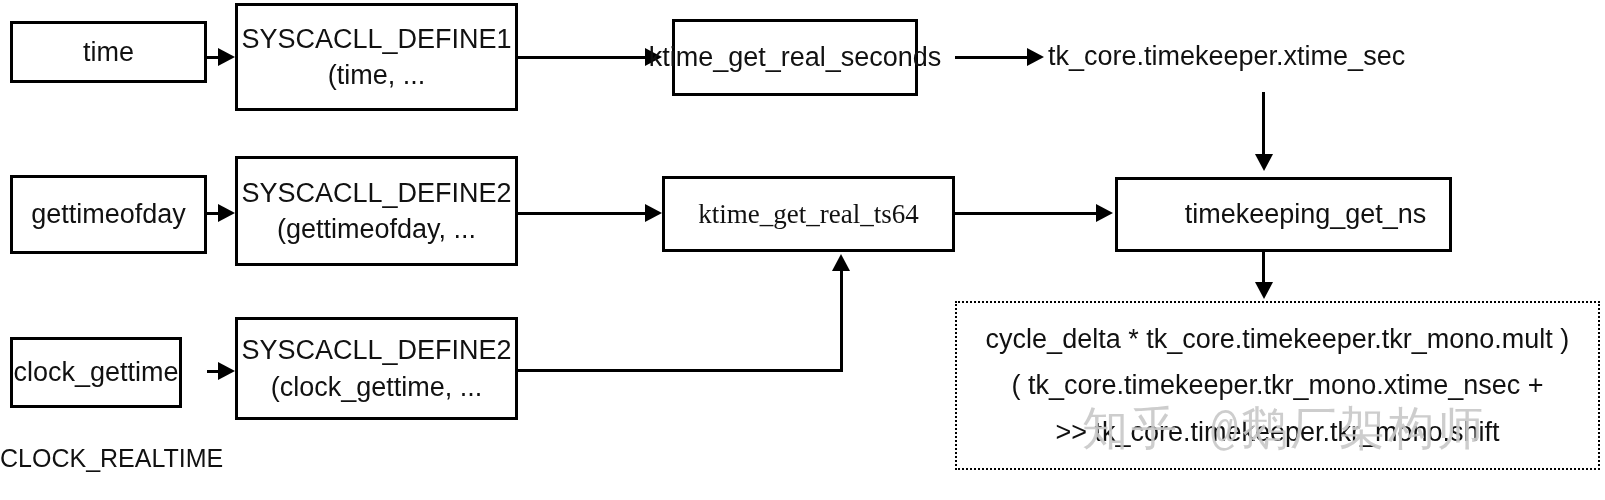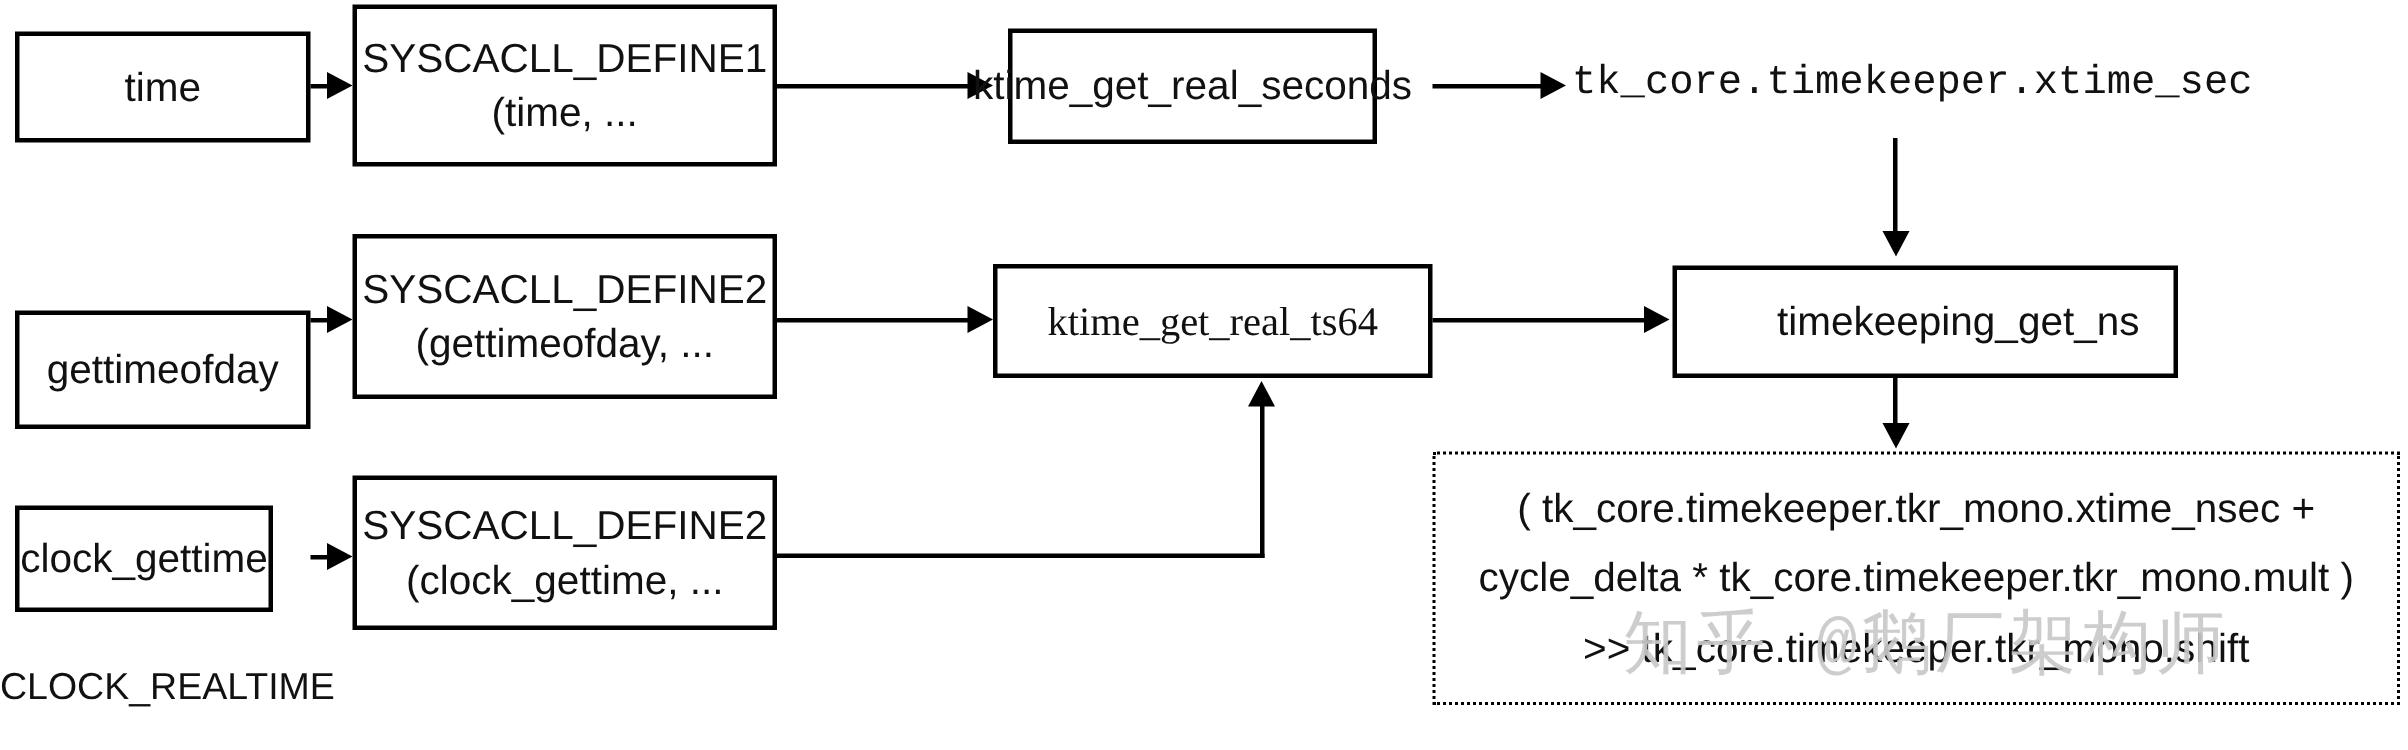--- a/index.html
+++ b/index.html
@@ -28,21 +28,21 @@
   .watermark{
     position:absolute;left:1082px;top:398px;font-size:46px;letter-spacing:3px;
     color:rgba(201,201,201,0.92);white-space:nowrap;z-index:5;pointer-events:none;font-family:Liberation Mono, monospace;
   }
 </style>
 </head>
 <body>
 
 <div class="canvas">
 
-  <div class="node" style="left:10px;top:21px;width:197px;height:74px;">
+  <div class="node" style="left:10px;top:21px;width:197px;height:62px;">
     <span>time</span>
   </div>
 
   <div class="hline" style="left:207px;top:56px;width:14px;"></div>
   <div class="arr arr-r" style="left:218px;top:48px;"></div>
 
   <div class="node" style="left:235px;top:3px;width:283px;height:108px;align-items:center;">
     <span>SYSCACLL_DEFINE1</span>
     <span>(time, ...</span>
   </div>
@@ -50,26 +50,26 @@
   <div class="hline" style="left:518px;top:56px;width:129px;"></div>
   <div class="arr arr-r" style="left:645px;top:48px;"></div>
 
   <div class="node" style="left:672px;top:19px;width:246px;height:77px;">
     <span>ktime_get_real_seconds</span>
   </div>
 
   <div class="hline" style="left:955px;top:56px;width:74px;"></div>
   <div class="arr arr-r" style="left:1027px;top:48px;"></div>
 
-  <div class="freetext" style="left:1048px;top:41px;font-family:Liberation Mono, monospace;">tk_core.timekeeper.xtime_sec</div>
+  <div class="freetext" style="left:1048px;top:41px;">tk_core.timekeeper.xtime_sec</div>
 
   <div class="vline" style="left:1262px;top:92px;height:62px;"></div>
   <div class="arr arr-d" style="left:1255px;top:154px;"></div>
 
-  <div class="node" style="left:10px;top:175px;width:197px;height:79px;margin-top:32px;">
+  <div class="node" style="left:10px;top:175px;width:197px;height:79px;">
     <span>gettimeofday</span>
   </div>
 
   <div class="hline" style="left:207px;top:212px;width:14px;"></div>
   <div class="arr arr-r" style="left:218px;top:204px;"></div>
 
   <div class="node" style="left:235px;top:156px;width:283px;height:110px;">
     <span>SYSCACLL_DEFINE2</span>
     <span>(gettimeofday, ...</span>
   </div>
@@ -101,22 +101,22 @@
   <div class="node" style="left:235px;top:317px;width:283px;height:103px;">
     <span>SYSCACLL_DEFINE2</span>
     <span>(clock_gettime, ...</span>
   </div>
 
   <div class="hline" style="left:518px;top:369px;width:325px;"></div>
   <div class="vline" style="left:840px;top:270px;height:102px;"></div>
   <div class="arr arr-u" style="left:832px;top:254px;"></div>
 
   <div class="dotted-box" style="left:955px;top:301px;width:645px;height:169px;">
+    <span>cycle_delta * tk_core.timekeeper.tkr_mono.mult )</span>
     <span>( tk_core.timekeeper.tkr_mono.xtime_nsec +</span>
-    <span>cycle_delta * tk_core.timekeeper.tkr_mono.mult )</span>
     <span>&gt;&gt; tk_core.timekeeper.tkr_mono.shift</span>
   </div>
 
   <div class="clock-label" style="top:444px;">CLOCK_REALTIME</div>
 
   <div class="watermark">知乎 @鹅厂架构师</div>
 
 </div>
 
 </body></html>

